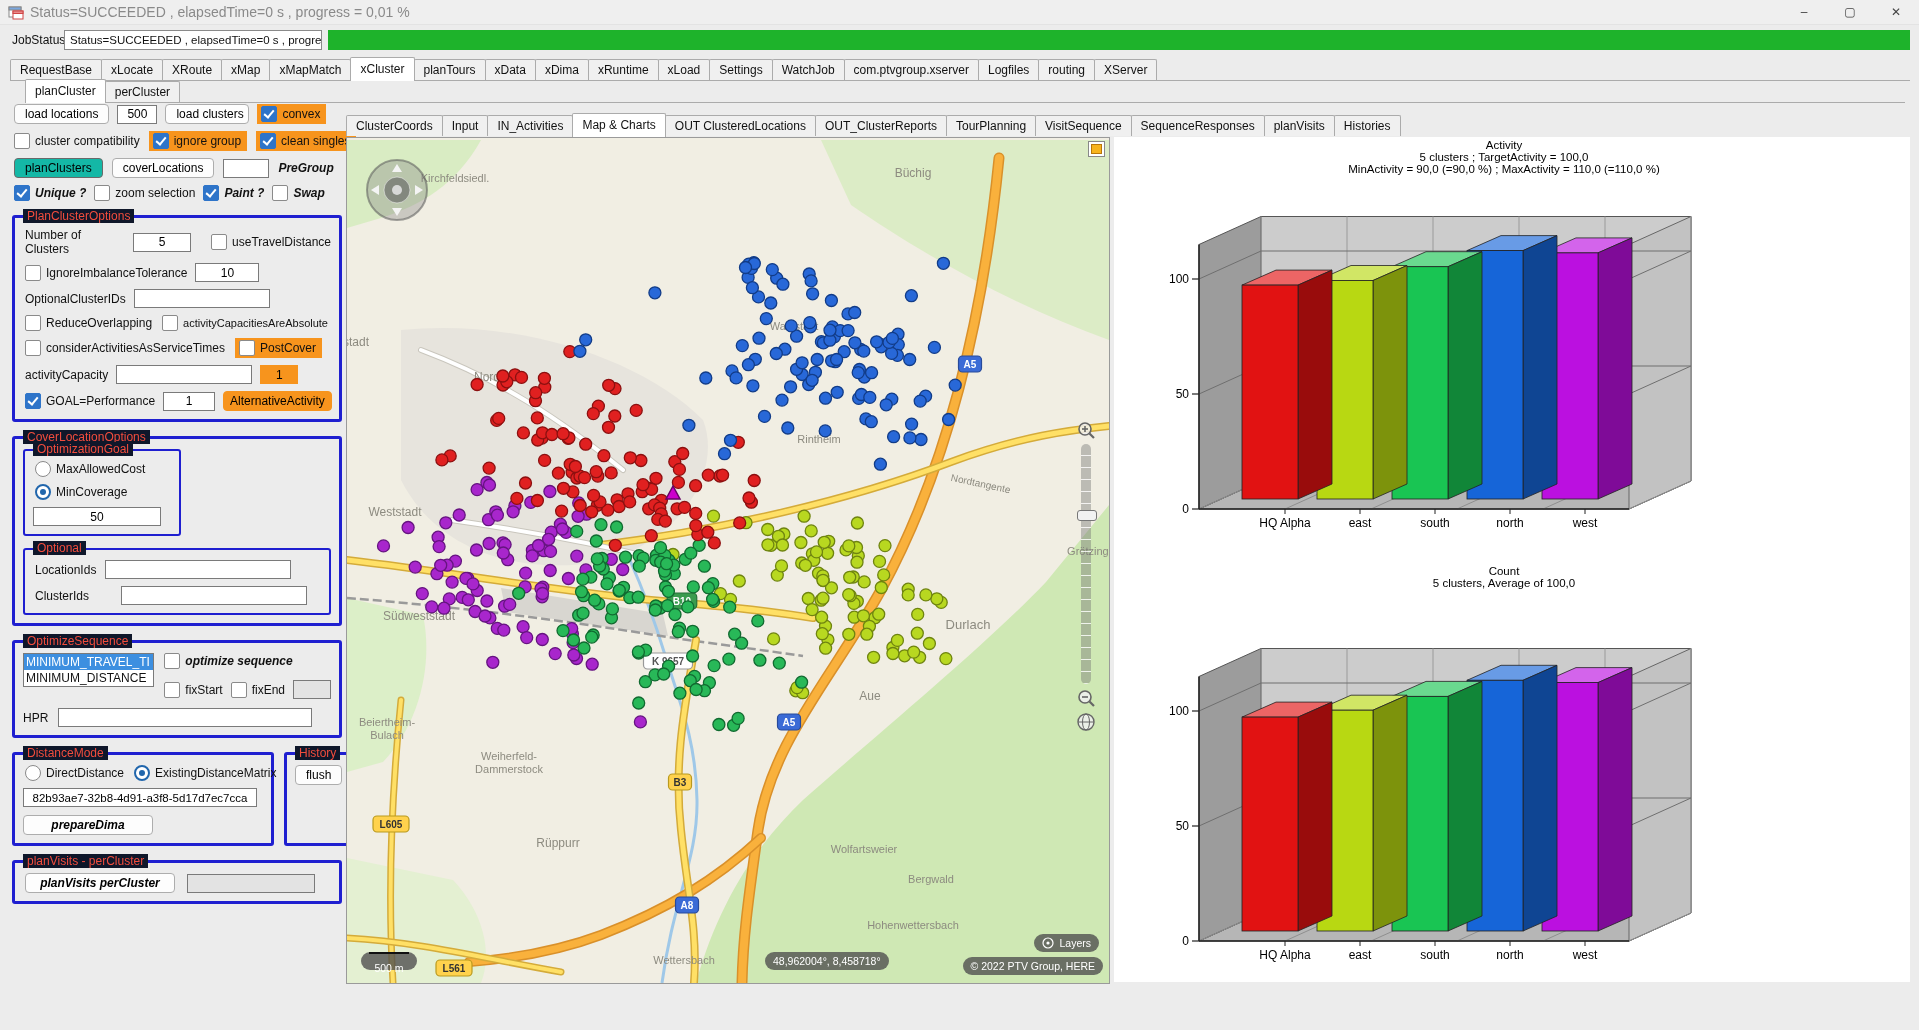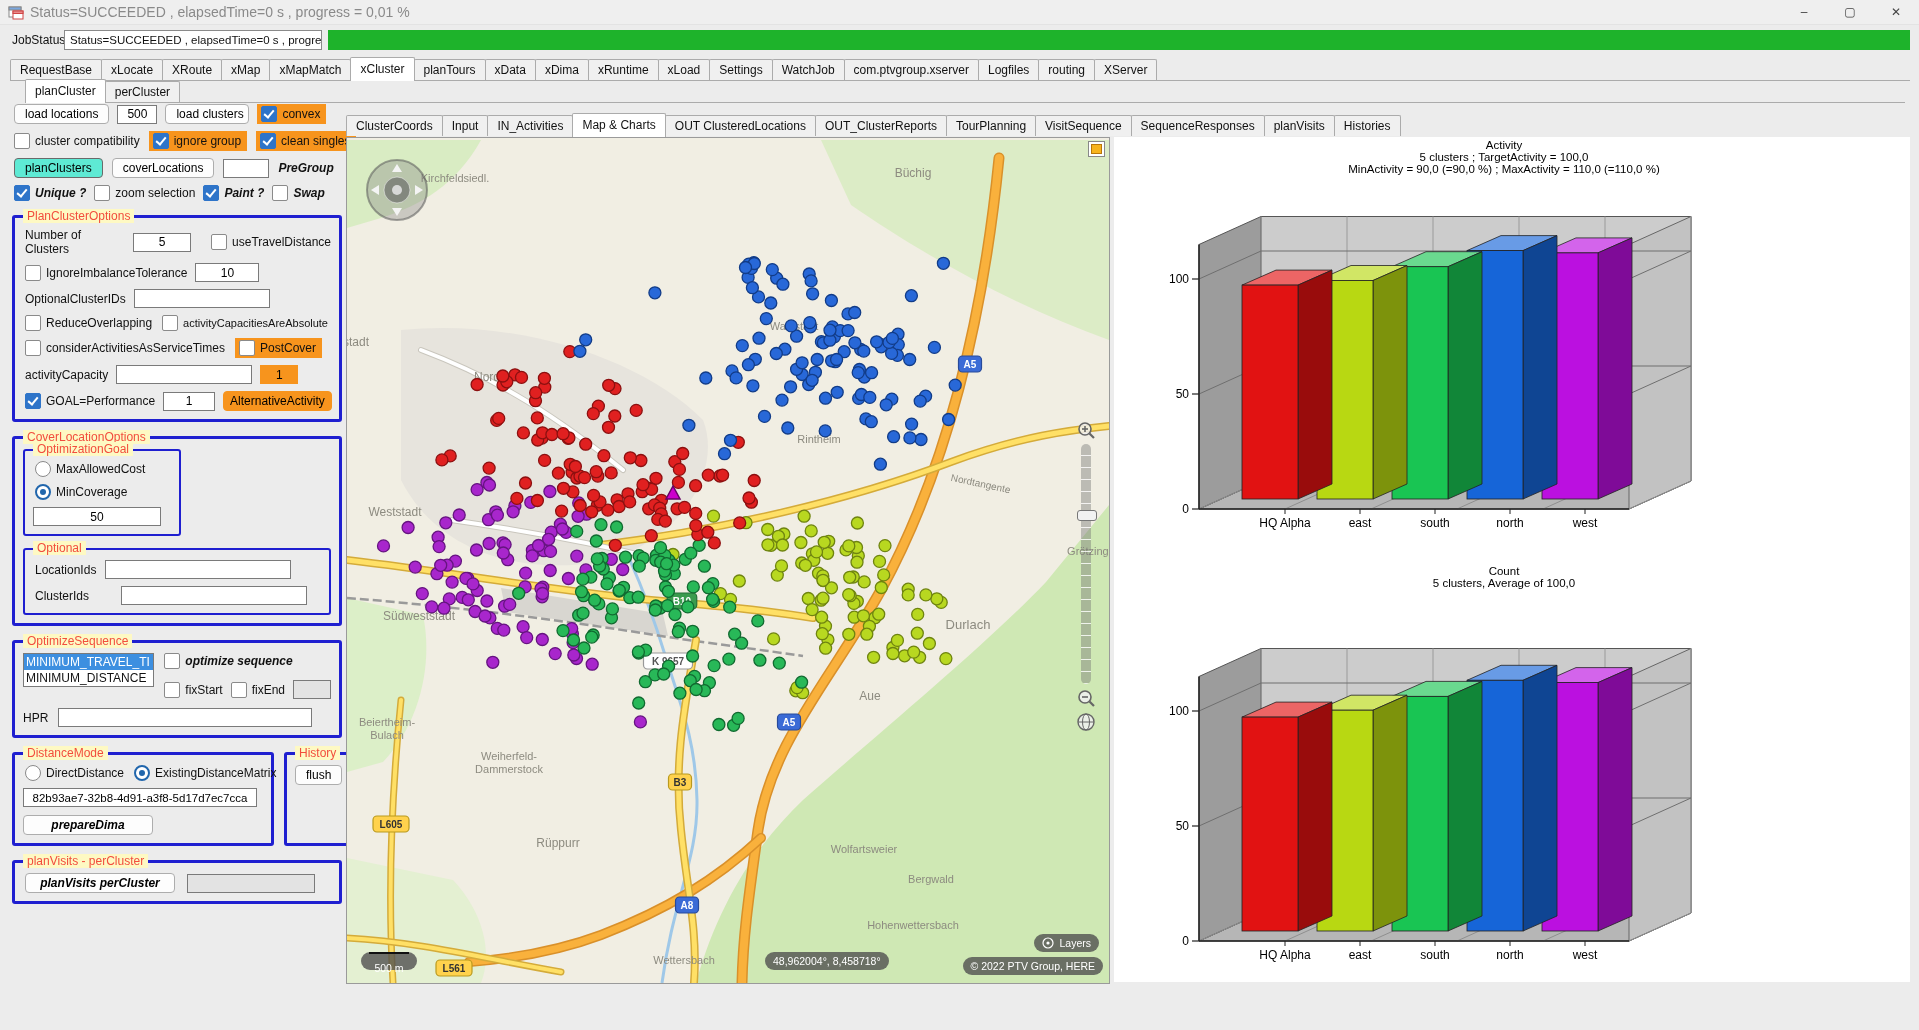--- a/index.html
+++ b/index.html
@@ -26,21 +26,21 @@
        font-size:12px;white-space:nowrap;margin-right:-1px;border-radius:2px 2px 0 0;}
   .tab.active{background:#fff;margin-bottom:-1px;padding-bottom:5px;padding-top:4px;}
   #main-tabs{left:10px;top:57px;width:1900px;}
   #sub-tabs{left:18px;top:79px;width:1880px;margin-left:7px;}
   #inner-tabs{left:346px;top:113px;width:1564px;border-bottom:none;}
   
   .leftpanel{position:absolute;left:12px;top:104px;width:330px;height:880px;}
   .row{display:flex;align-items:center;margin:0 0 7px 2px;}
   .btn{border:1px solid #adadad;background:#fdfdfd;border-radius:4px;padding:2px 10px;
        font-size:12px;font-family:"Liberation Sans",sans-serif;white-space:nowrap;}
-  .btn.green{background:#5eead4;border-color:#6a6a6a;}
+  .btn.green{background:#14b8a6;border-color:#6a6a6a;}
   .btn.orange{background:#f7941d;border-color:#f7941d;}
   .tf{border:1px solid #7a7a7a;background:#fff;height:17px;font-size:12px;
       font-family:"Liberation Sans",sans-serif;padding:0 3px;}
   .tf.center{text-align:center;}
   .tf.dis{background:#e3e3e3;}
   .chk,.rad{display:inline-flex;align-items:center;gap:5px;white-space:nowrap;}
   .chk.orange{background:#f7941d;padding:2px 6px 2px 4px;}
   .cb{width:14px;height:14px;border:1px solid #8a8a8a;background:#fff;border-radius:2px;
       position:relative;flex:0 0 auto;}
   .cb.on{background:#2e74c9;border-color:#2e74c9;}
@@ -48,21 +48,21 @@
       border:solid #fff;border-width:0 2px 2px 0;transform:rotate(40deg);}
   .rb{width:14px;height:14px;border:1px solid #8a8a8a;border-radius:50%;background:#fff;
       position:relative;flex:0 0 auto;}
   .rb.on{border:2px solid #2166ac;width:12px;height:12px;}
   .rb.on::after{content:"";position:absolute;left:3px;top:3px;width:6px;height:6px;border-radius:50%;
       background:#2166ac;}
   .bi{font-weight:bold;font-style:italic;}
   .gbox{position:relative;border:3px solid #1f1fd0;border-radius:3px;padding:10px 8px 8px 8px;
         margin:14px 0 0 0;}
   .gbox2{position:relative;border:2px solid #1f1fd0;border-radius:3px;padding:10px 8px 8px 8px;}
-  .gtitle{position:absolute;top:-9px;left:8px;background:#fef9c3;color:#f24d3d;padding:0 4px;
+  .gtitle{position:absolute;top:-9px;left:8px;background:#0f172a;color:#f24d3d;padding:0 4px;
           font-size:12px;white-space:nowrap;}
   .listbox{border:1px solid #7a7a7a;background:#fff;width:150px;font-size:12px;}
   .listbox .li{padding:0 2px;height:16px;line-height:16px;white-space:nowrap;overflow:hidden;}
   .listbox .li.sel{background:#3d8fe0;color:#fff;}
   
   .mappanel{position:absolute;left:346px;top:137px;width:762px;height:845px;border:1px solid #9a9a9a;
             background:#f1eee3;overflow:hidden;}
   .chartpanel{position:absolute;left:1114px;top:137px;width:796px;height:845px;background:#fff;}
   .pill{position:absolute;background:rgba(80,80,80,.8);color:#fff;border-radius:9px;height:18px;
         line-height:18px;padding:0 8px;font-size:10.5px;white-space:nowrap;display:flex;

